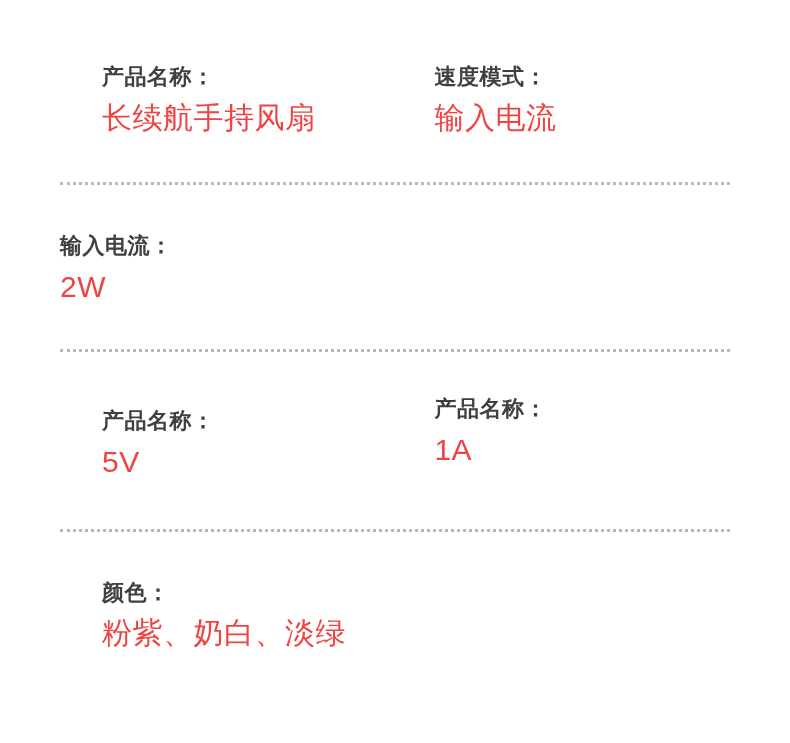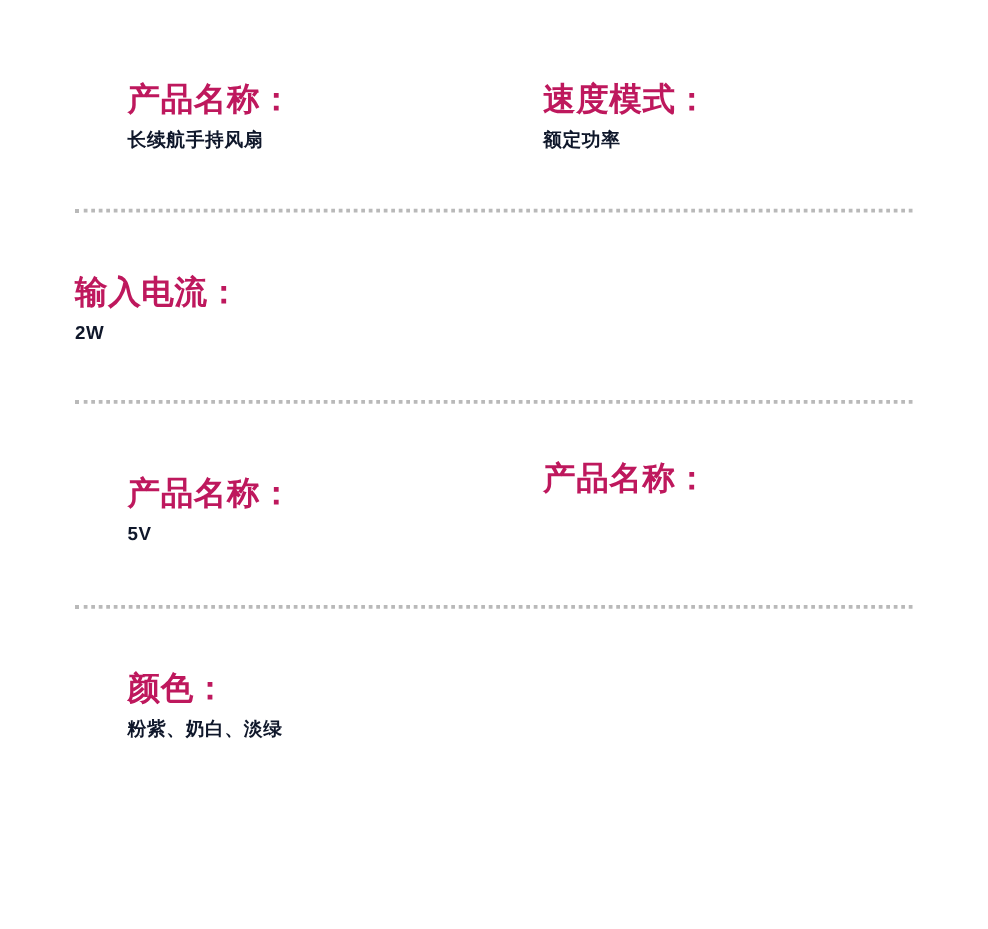--- a/index.html
+++ b/index.html
@@ -42,34 +42,34 @@
     width: 385px;
     padding-left: 42px;
   }
 
   .spec-cell.right {
     width: 305px;
     padding-left: 0;
   }
 
   .spec-label {
-    font-size: 26px;
+    font-size: 22px;
     font-weight: bold;
     line-height: 1.35;
     letter-spacing: 0.5px;
-    color: #be185d;
+    color: #404040;
     white-space: nowrap;
   }
 
   .spec-value {
-    font-size: 15px;
-    font-weight: bold;
+    font-size: 30px;
+    font-weight: normal;
     line-height: 1.35;
     letter-spacing: 0.5px;
-    color: #0f172a;
+    color: #ef4444;
     white-space: nowrap;
     margin-top: 6px;
   }
 
   .divider {
     width: 100%;
     height: 0;
     border-top: 3px dotted #b9b9b9;
     margin: 0;
   }
@@ -93,21 +93,21 @@
 <div class="spec-sheet">
 
   <div class="spec-group block-1">
     <div class="spec-row">
       <div class="spec-cell left">
         <div class="spec-label">产品名称：</div>
         <div class="spec-value">长续航手持风扇</div>
       </div>
       <div class="spec-cell right">
         <div class="spec-label">速度模式：</div>
-        <div class="spec-value">额定功率</div>
+        <div class="spec-value">输入电流</div>
       </div>
     </div>
   </div>
 
   <div class="gap-after-1"></div>
   <div class="divider"></div>
   <div class="gap-before-2"></div>
 
   <div class="spec-group">
     <div class="spec-row">
@@ -123,20 +123,21 @@
   <div class="gap-before-3"></div>
 
   <div class="spec-group">
     <div class="spec-row">
       <div class="spec-cell left nudge-down">
         <div class="spec-label">产品名称：</div>
         <div class="spec-value">5V</div>
       </div>
       <div class="spec-cell right nudge-up">
         <div class="spec-label">产品名称：</div>
+        <div class="spec-value">1A</div>
       </div>
     </div>
   </div>
 
   <div class="gap-after-3"></div>
   <div class="divider"></div>
   <div class="gap-before-4"></div>
 
   <div class="spec-group">
     <div class="spec-row">

